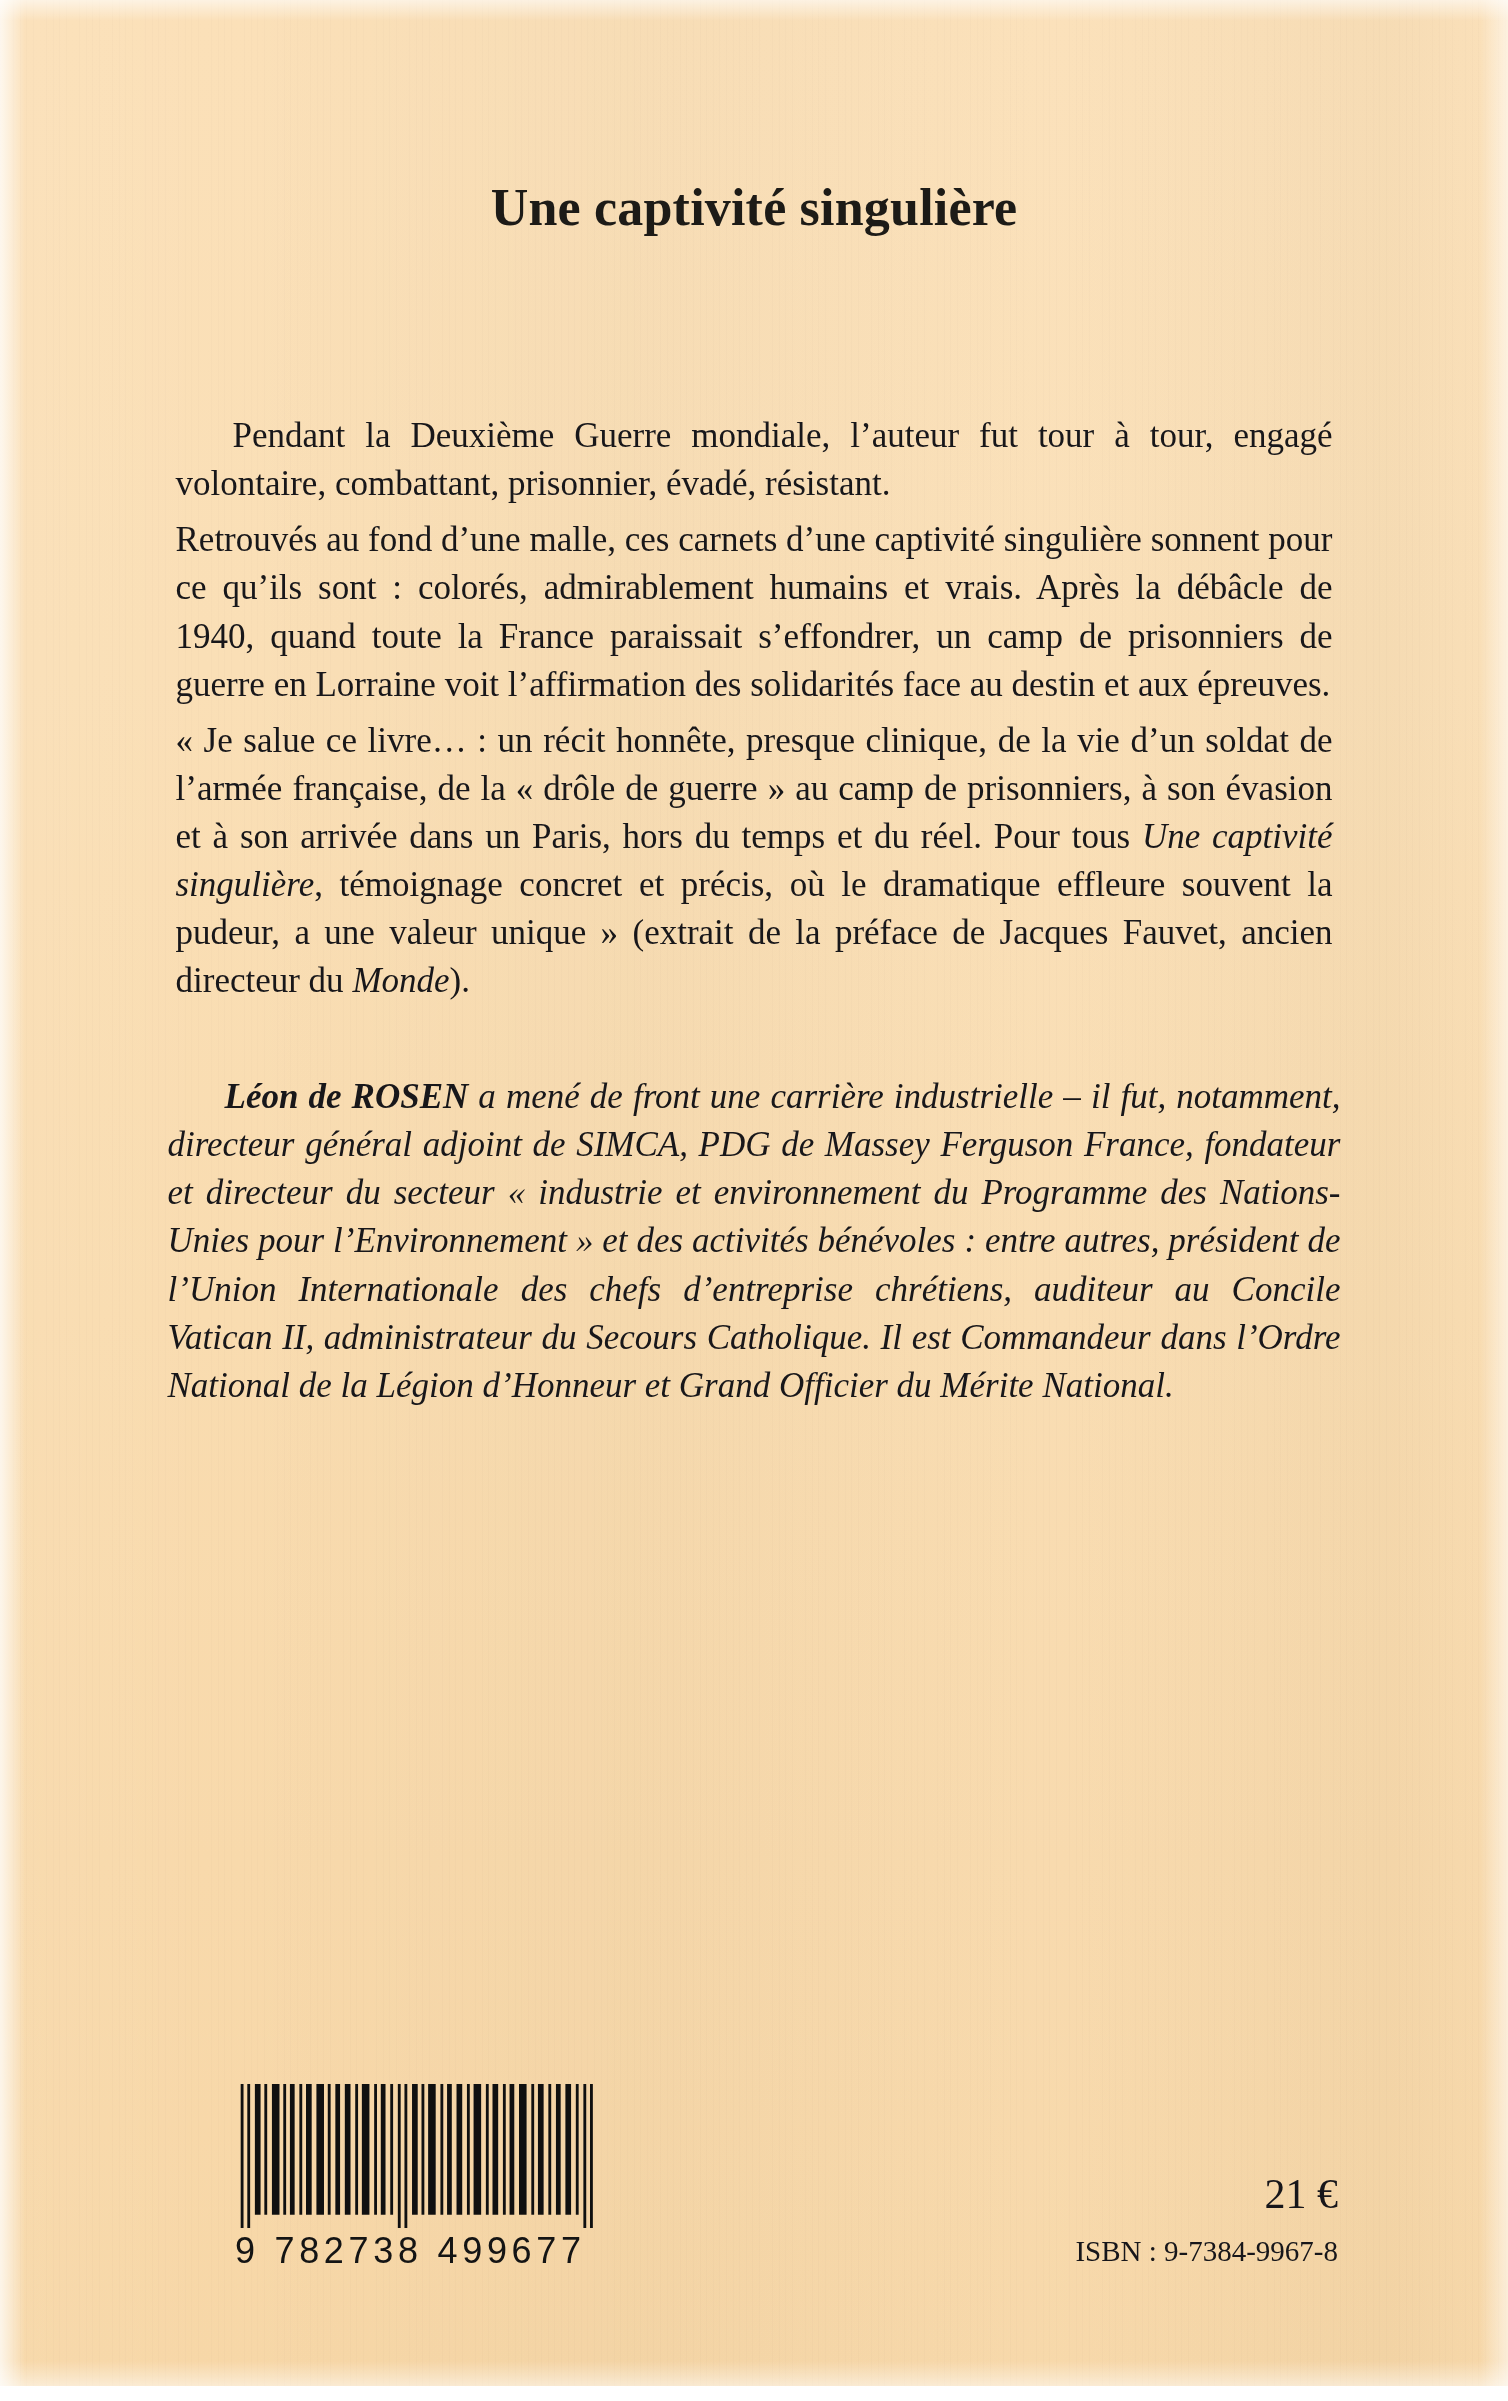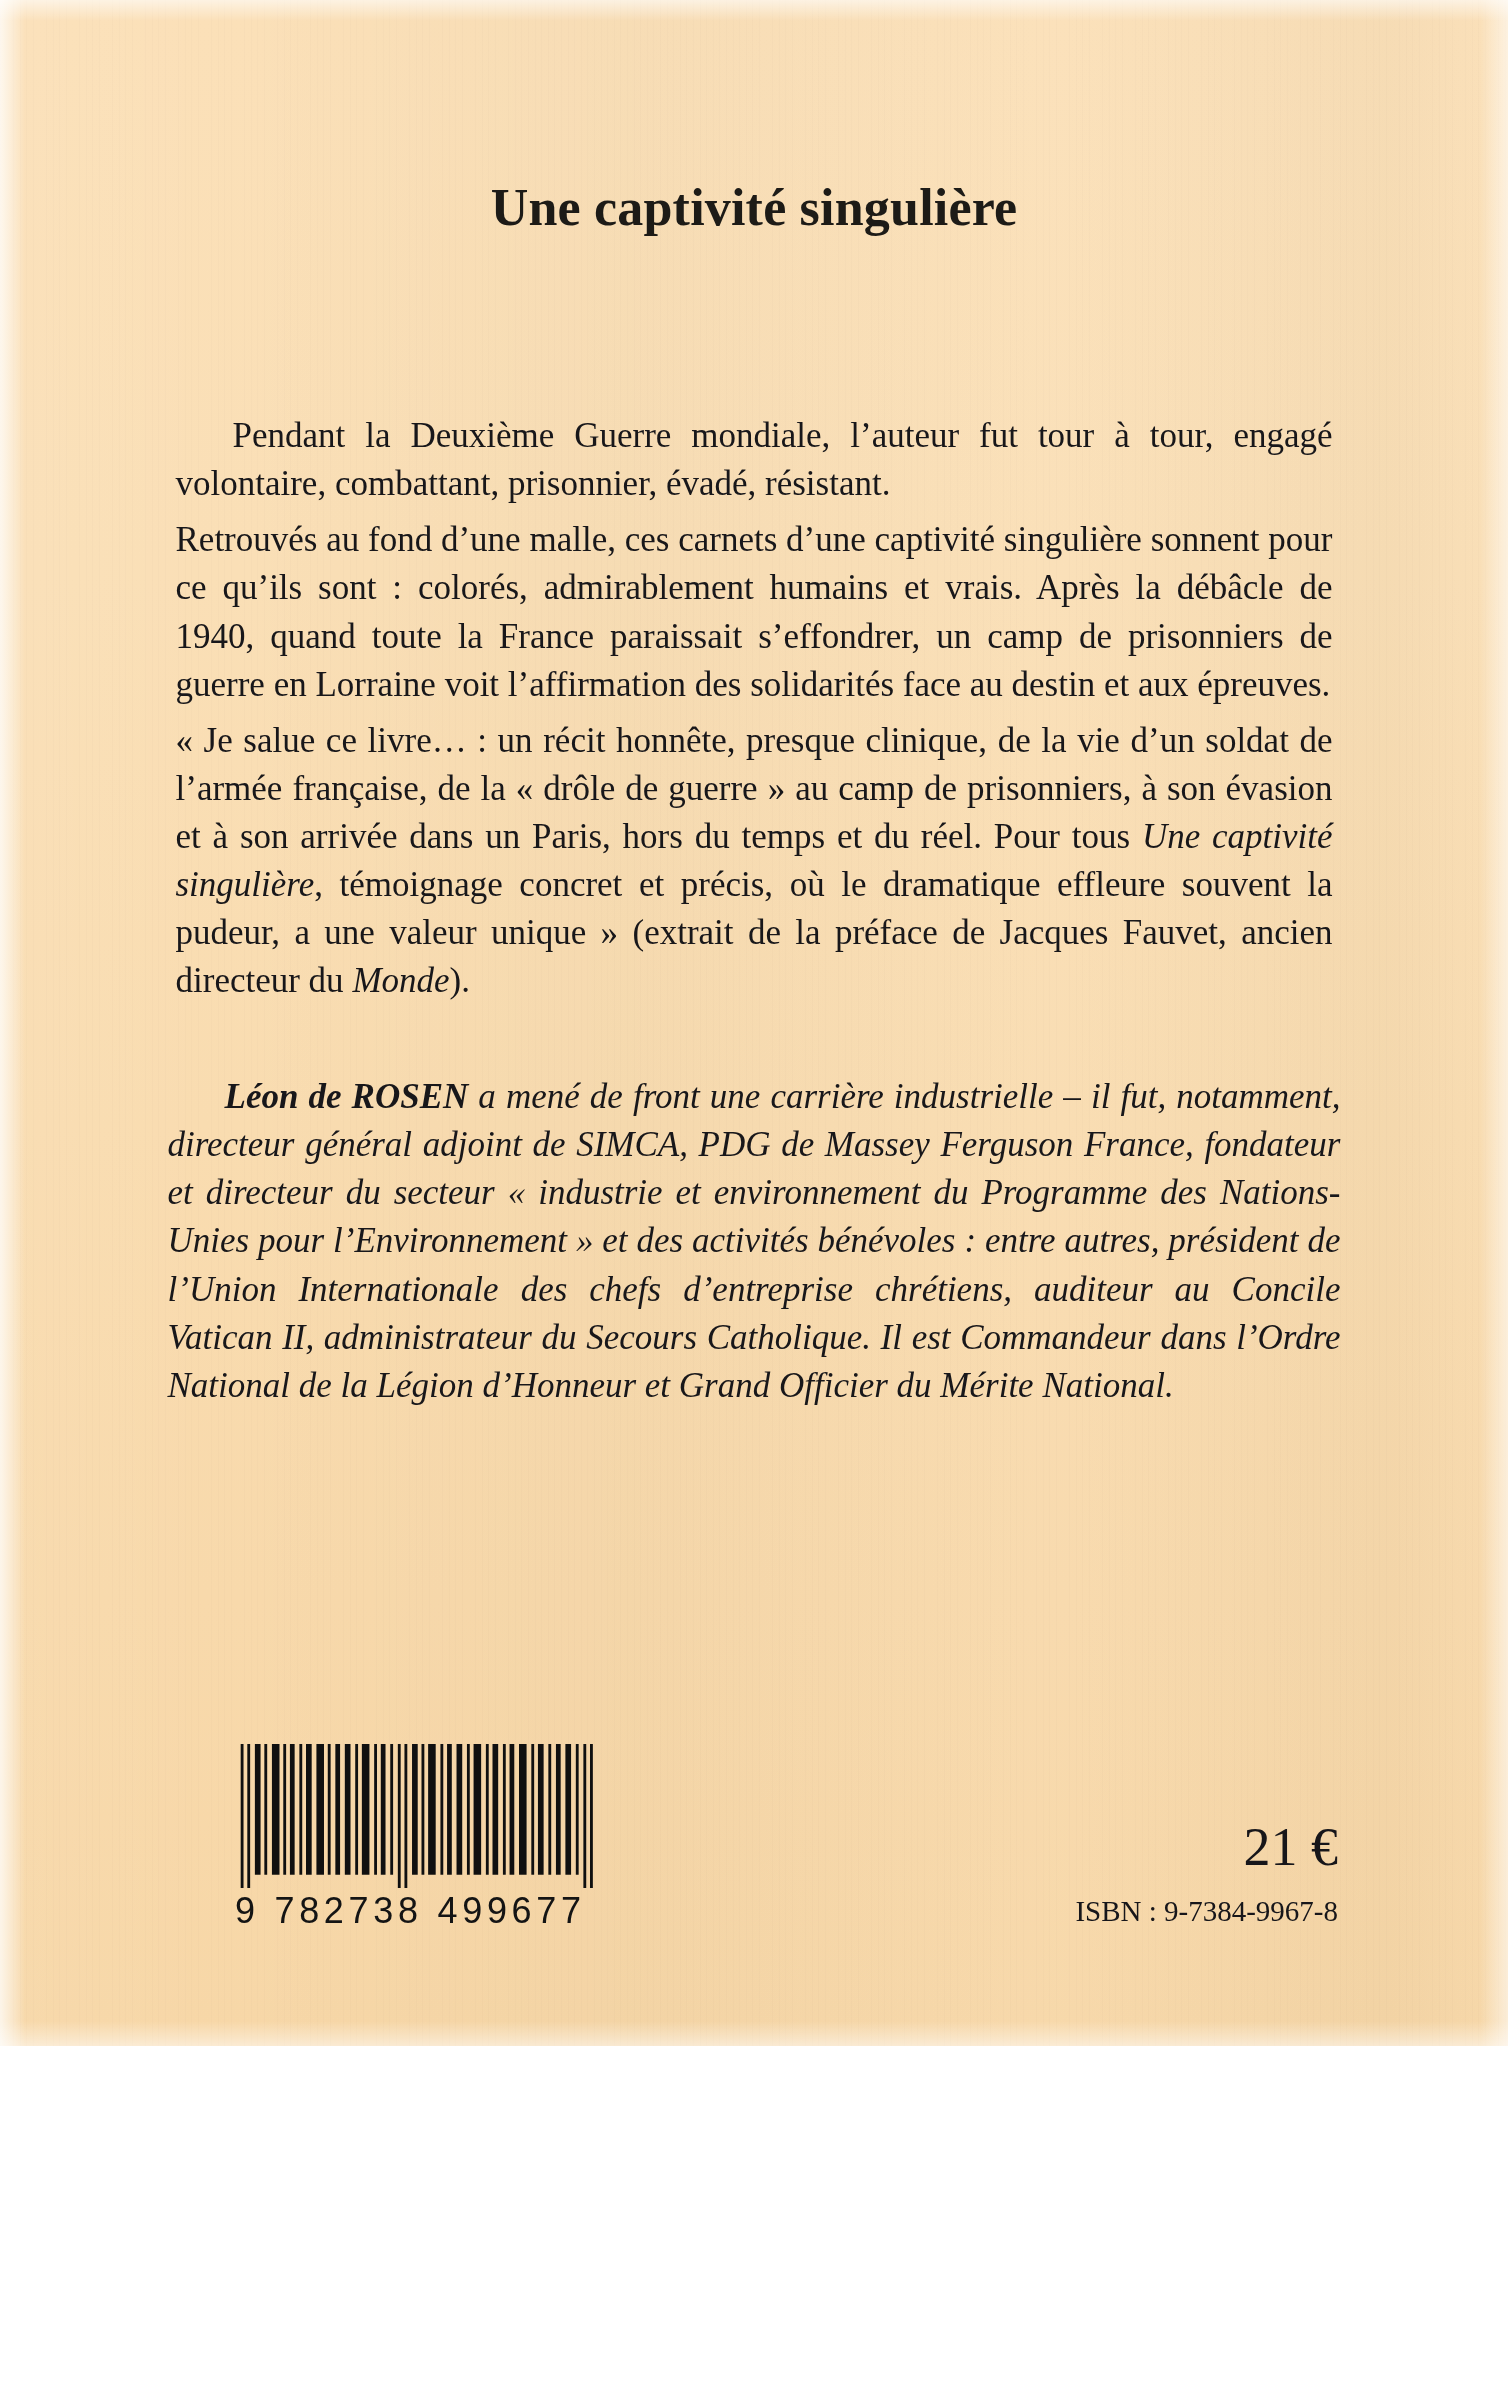--- a/index.html
+++ b/index.html
@@ -10,21 +10,21 @@
   body {
     width: 1508px;
     height: 2402px;
     overflow: hidden;
     font-family: "Liberation Serif", serif;
   }
 
   .page {
     position: relative;
     width: 1508px;
-    height: 2046px;
+    height: 2386px;
     background:
       linear-gradient(90deg,
         rgba(255,255,255,0.05) 0%,
         rgba(255,255,255,0.00) 14%,
         rgba(0,0,0,0.015) 42%,
         rgba(255,255,255,0.04) 70%,
         rgba(0,0,0,0.02) 92%,
         rgba(255,255,255,0.03) 100%),
       linear-gradient(180deg,
         #fbe0b8 0%,
@@ -154,21 +154,21 @@
     white-space: pre;
   }
 
   .price-block {
     position: absolute;
     right: 170px;
     bottom: 3.8px;
     text-align: right;
   }
   .price {
-    font-size: 54px;
+    font-size: 42px;
     color: #17161a;
     font-family: "Liberation Serif", serif;
     margin-bottom: 17px;
   }
   .isbn {
     font-size: 29px;
     color: #17161a;
     font-family: "Liberation Serif", serif;
   }
 </style>

